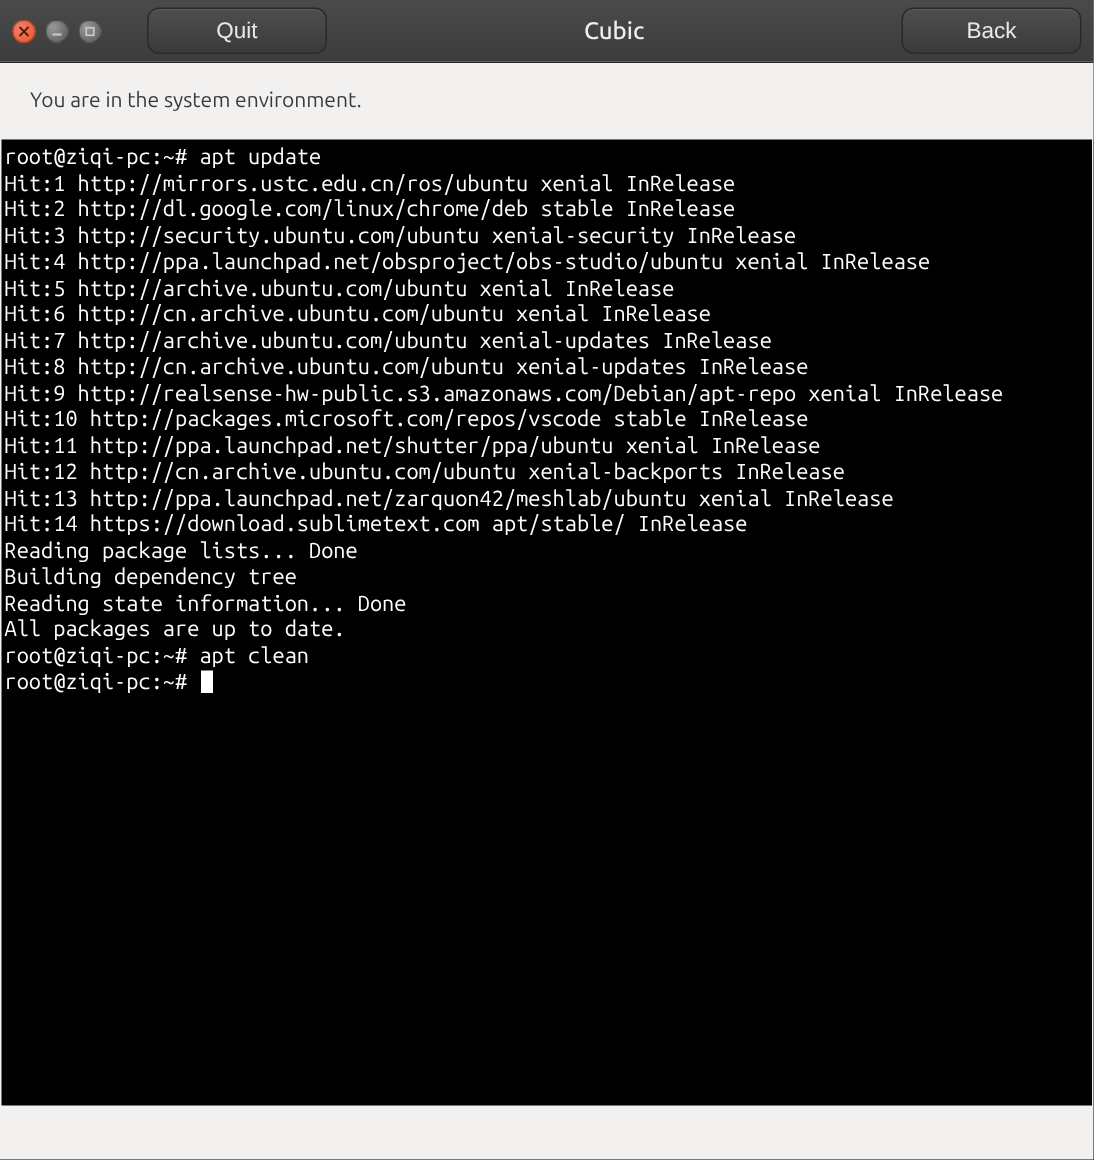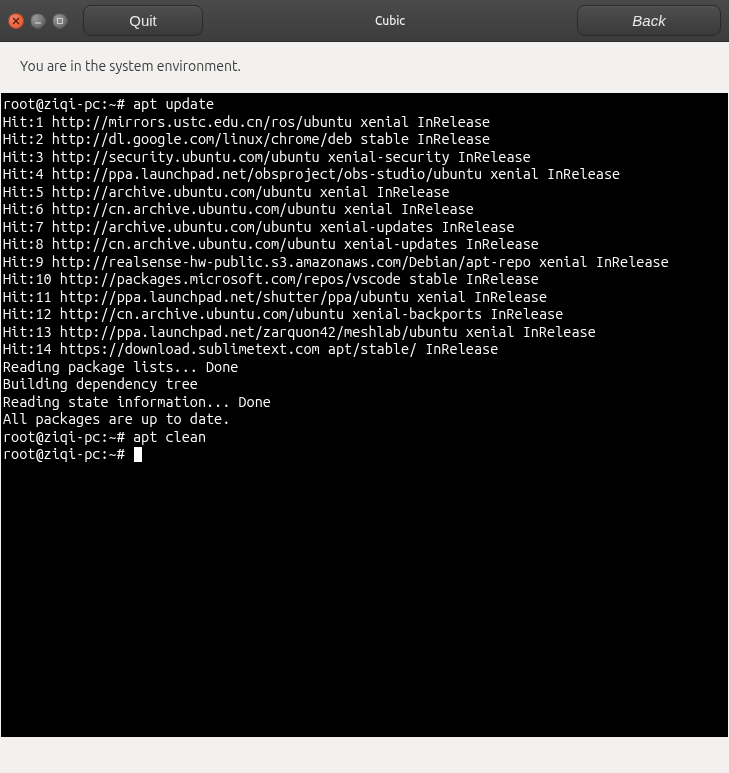--- a/index.html
+++ b/index.html
@@ -9,21 +9,21 @@
       font-family: Ubuntu, "Segoe UI", sans-serif;
       background: #f2f1f0;
       overflow: hidden;
     }
     .titlebar {
       height: 42px;
       background: linear-gradient(to bottom, #4a4a4a 0%, #3c3c3c 100%);
       display: flex;
       align-items: center;
       padding: 0 8px;
-      gap: 7px;
+      gap: 22px;
       border-bottom: 1px solid #2a2a2a;
     }
     .window-controls {
       display: flex;
       gap: 6px;
       margin-right: 8px;
     }
     .win-btn {
       width: 16px;
       height: 16px;
@@ -42,26 +42,26 @@
       border: 1px solid #2a2a2a;
       border-radius: 8px;
       color: #e8e8e8;
       font-size: 15px;
       padding: 6px 0;
       cursor: pointer;
       text-align: center;
       box-shadow: inset 0 1px 0 rgba(255,255,255,0.06);
     }
     .quit-btn { width: 120px; }
-    .back-btn, .next-btn { width: 144px; font-style: italic; }
+    .back-btn, .next-btn { width: 120px; }
     .title {
       flex: 1;
       text-align: center;
       color: #eee;
-      font-size: 12px;
+      font-size: 16px;
       font-weight: 500;
     }
     .info-area {
       padding: 14px 20px 10px 20px;
       background: #f2f1f0;
       color: #3a3a3a;
       font-size: 14px;
       line-height: 1.5;
     }
     .info-area p { margin-bottom: 6px; }

